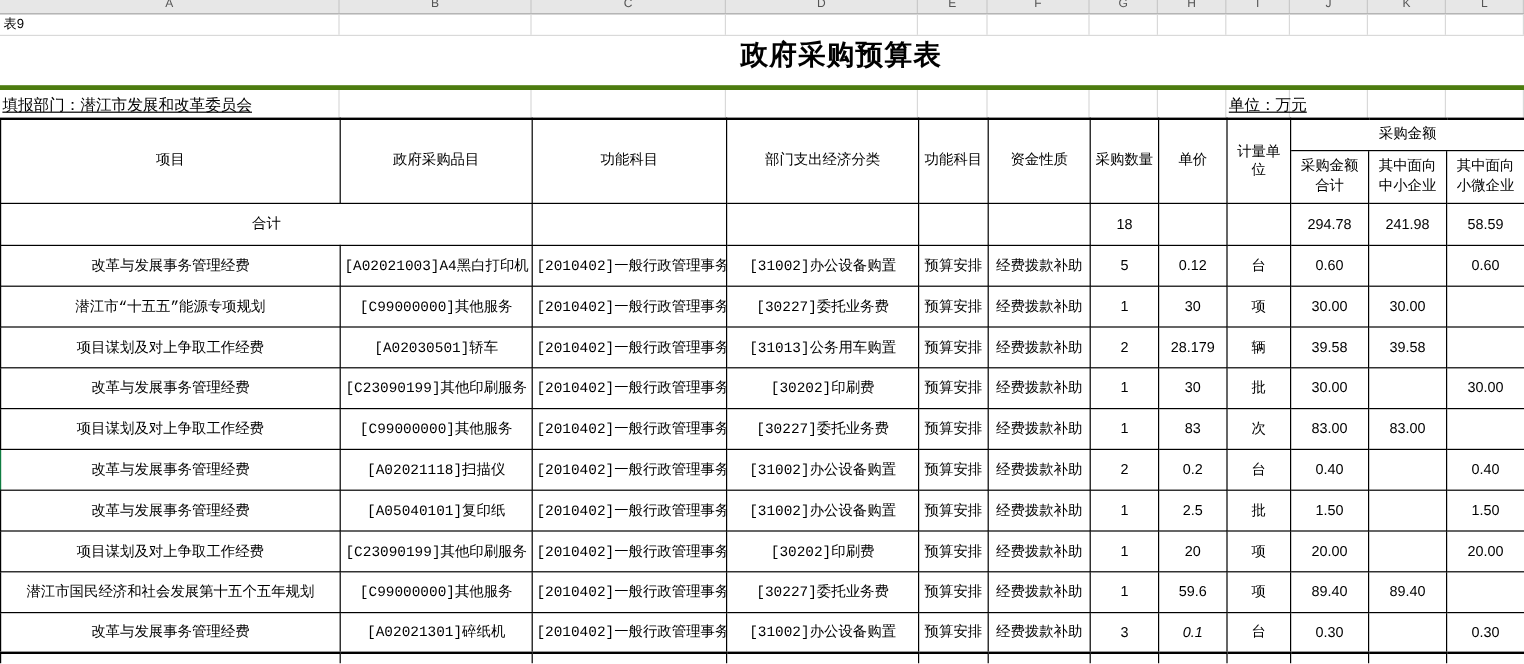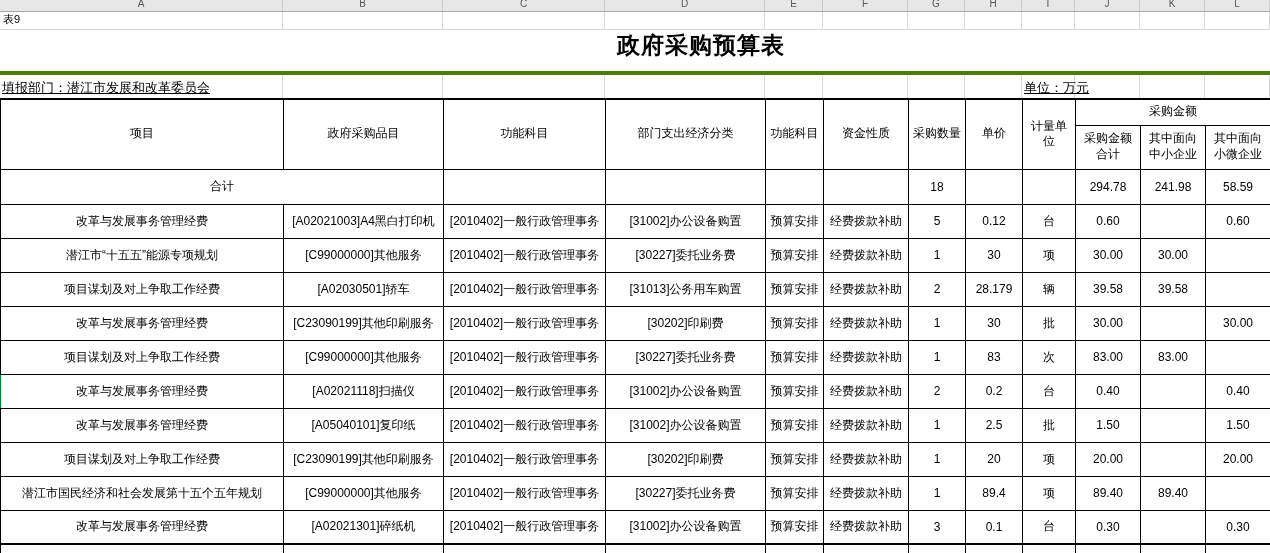--- a/index.html
+++ b/index.html
@@ -35,21 +35,21 @@
     font-weight:normal;text-align:center;vertical-align:middle;box-sizing:border-box;
   }
   #main-table thead th{white-space:normal;line-height:1.3;}
   #main-table{border-top:2px solid #000;}
   tr.hdr-top{height:26px;}
   tr.hdr-sub{height:44px;}
   tr.total-row{height:35px;}
   tr.data-row{height:34px;}
   tr.partial-row td{border-bottom:none;}
   tr.partial-row{height:10px;}
-  td.al{text-align:left;}
+  td.al{text-align:left;font-family:Liberation Mono, monospace;}
   td.sel{border-left:3px solid #107C41;}
 </style>
 </head>
 <body>
 
 <div id="screen">
 
   <div id="col-letters">
       <div class="colcell" style="width: 283px;">A</div>
       <div class="colcell" style="width: 160px;">B</div>
@@ -263,35 +263,35 @@
           <td>20.00</td>
         </tr>
         <tr class="data-row">
           <td class="al">潜江市国民经济和社会发展第十五个五年规划</td>
           <td class="al">[C99000000]其他服务</td>
           <td class="al">[2010402]一般行政管理事务</td>
           <td class="al">[30227]委托业务费</td>
           <td>预算安排</td>
           <td>经费拨款补助</td>
           <td>1</td>
-          <td>89.4</td>
+          <td>59.6</td>
           <td>项</td>
           <td>89.40</td>
           <td>89.40</td>
           <td></td>
         </tr>
         <tr class="data-row">
           <td class="al" style="border-bottom: 2px solid rgb(0, 0, 0);">改革与发展事务管理经费</td>
           <td class="al" style="border-bottom: 2px solid rgb(0, 0, 0);">[A02021301]碎纸机</td>
           <td class="al" style="border-bottom: 2px solid rgb(0, 0, 0);">[2010402]一般行政管理事务</td>
           <td class="al" style="border-bottom: 2px solid rgb(0, 0, 0);">[31002]办公设备购置</td>
           <td style="border-bottom: 2px solid rgb(0, 0, 0);">预算安排</td>
           <td style="border-bottom: 2px solid rgb(0, 0, 0);">经费拨款补助</td>
           <td style="border-bottom: 2px solid rgb(0, 0, 0);">3</td>
-          <td style="border-bottom: 2px solid rgb(0, 0, 0);">0.1</td>
+          <td style="border-bottom: 2px solid rgb(0, 0, 0); font-style: italic;">0.1</td>
           <td style="border-bottom: 2px solid rgb(0, 0, 0);">台</td>
           <td style="border-bottom: 2px solid rgb(0, 0, 0);">0.30</td>
           <td style="border-bottom: 2px solid rgb(0, 0, 0);"></td>
           <td style="border-bottom: 2px solid rgb(0, 0, 0);">0.30</td>
         </tr>
         <tr class="partial-row">
           <td></td>
           <td></td>
           <td></td>
           <td></td>

